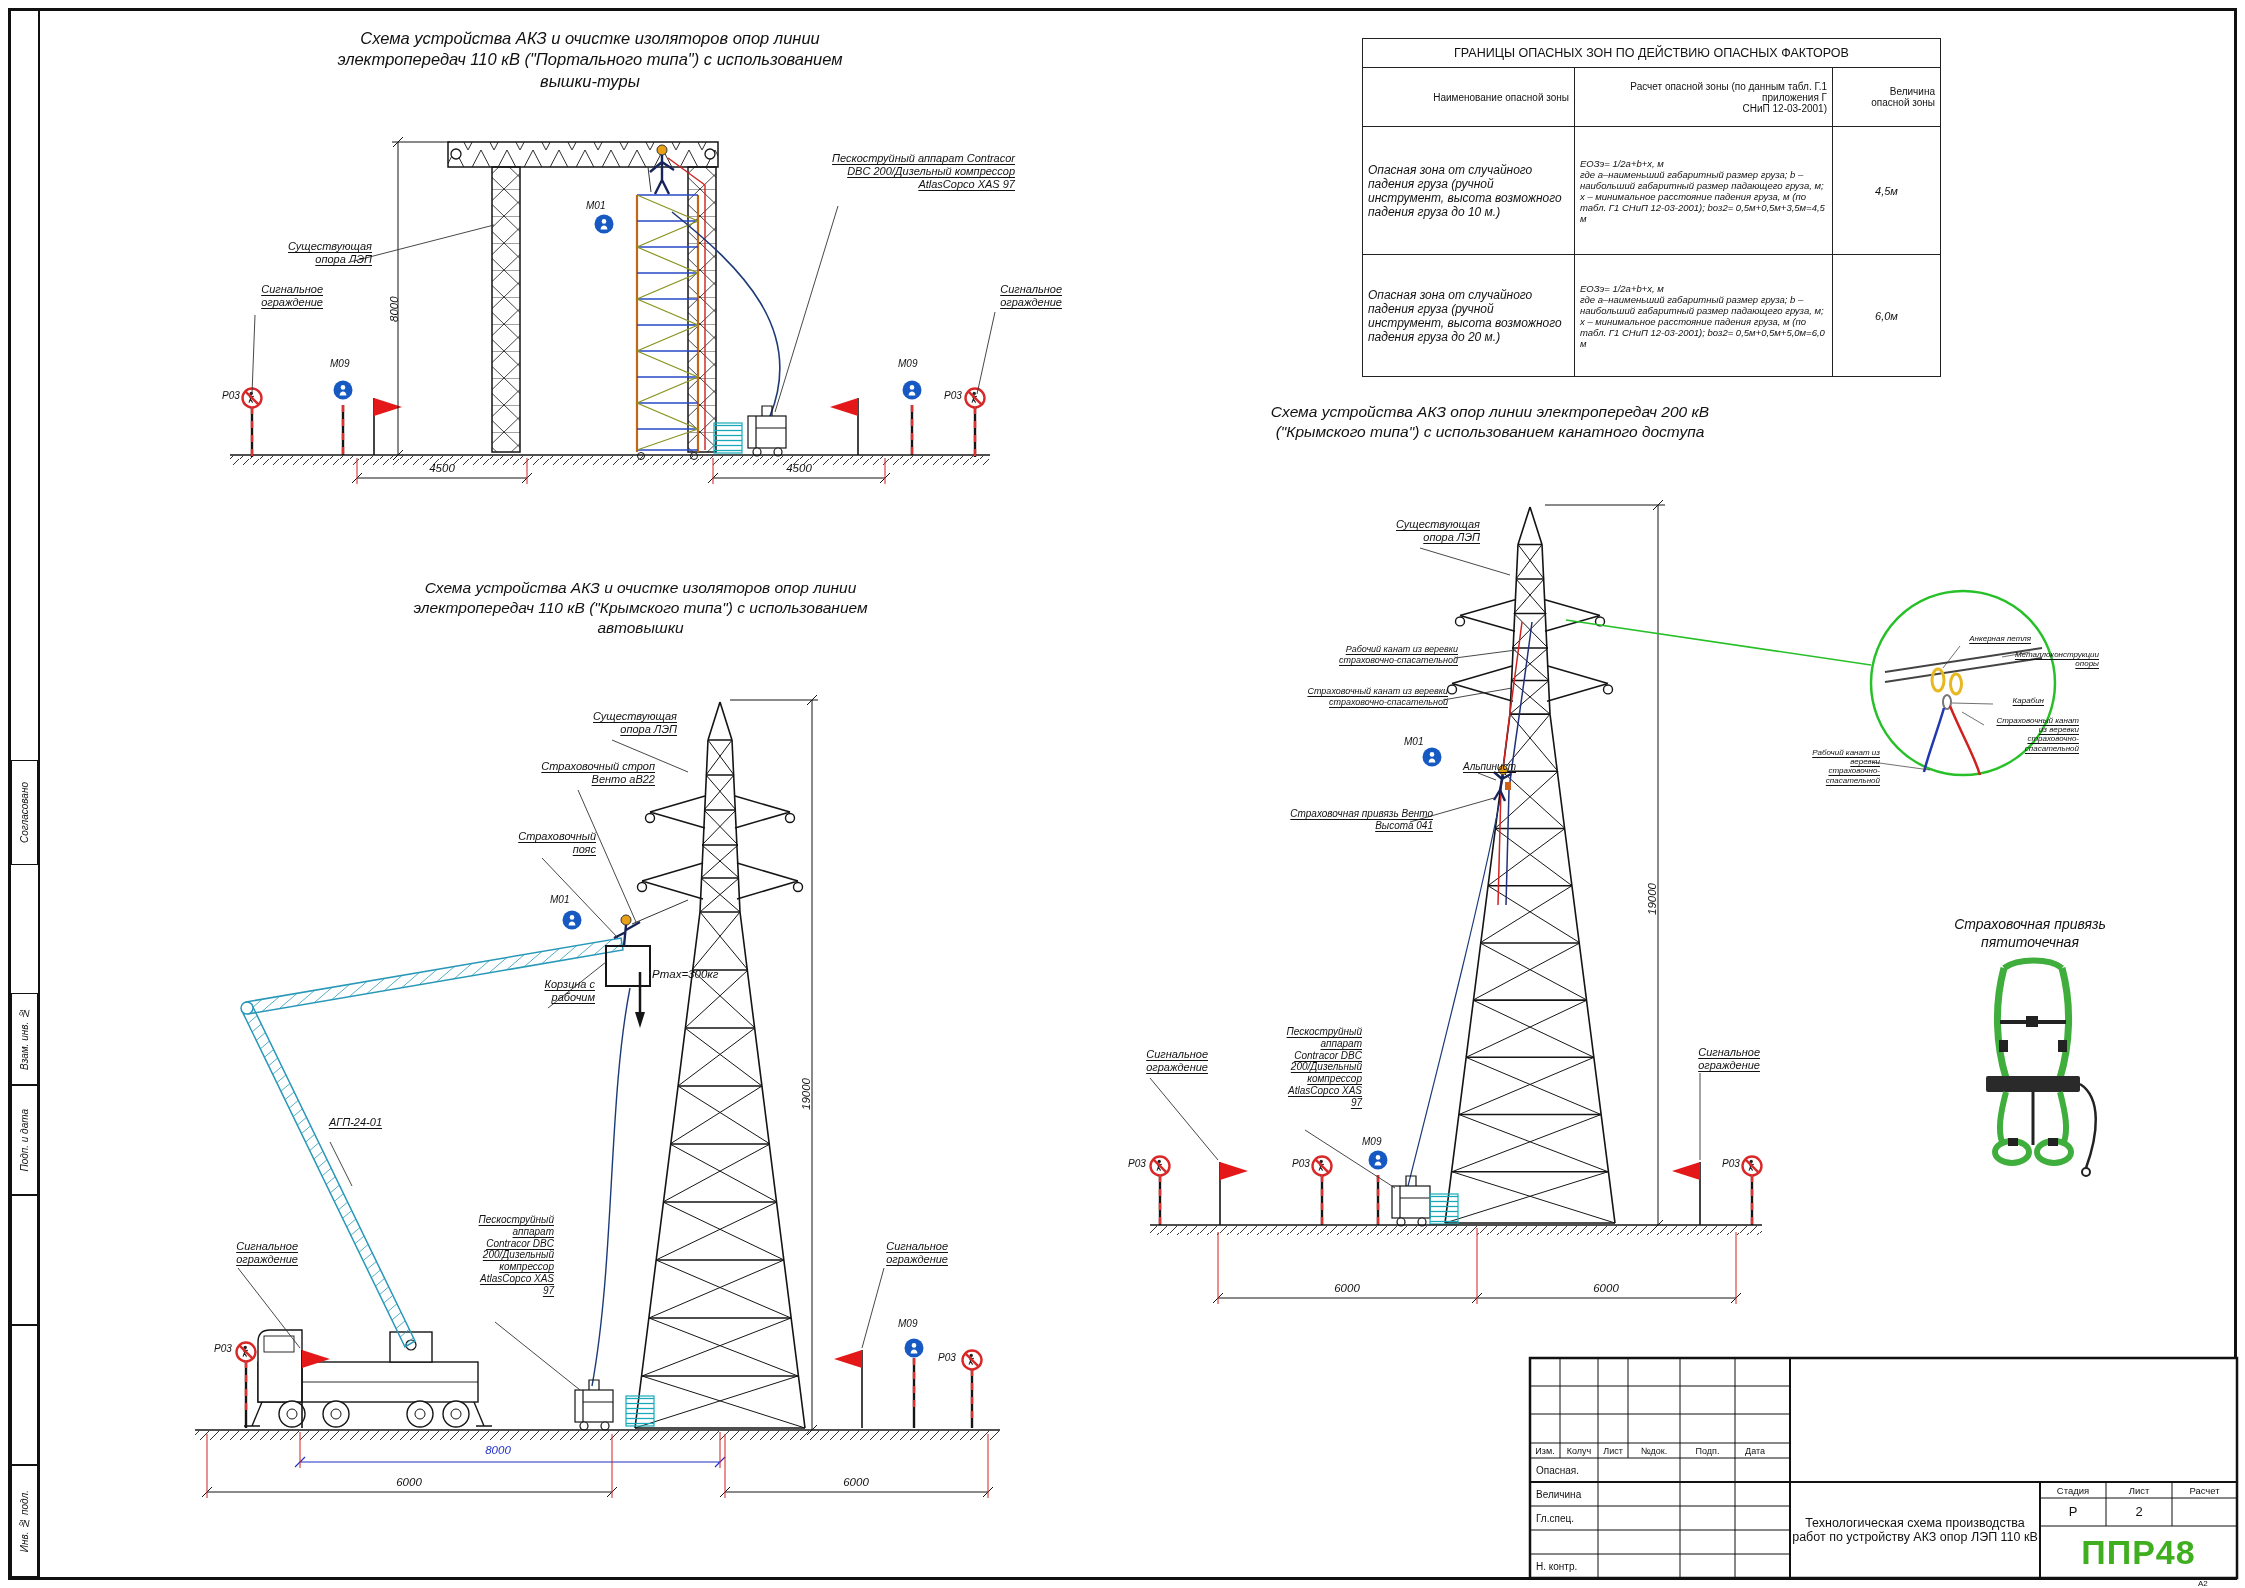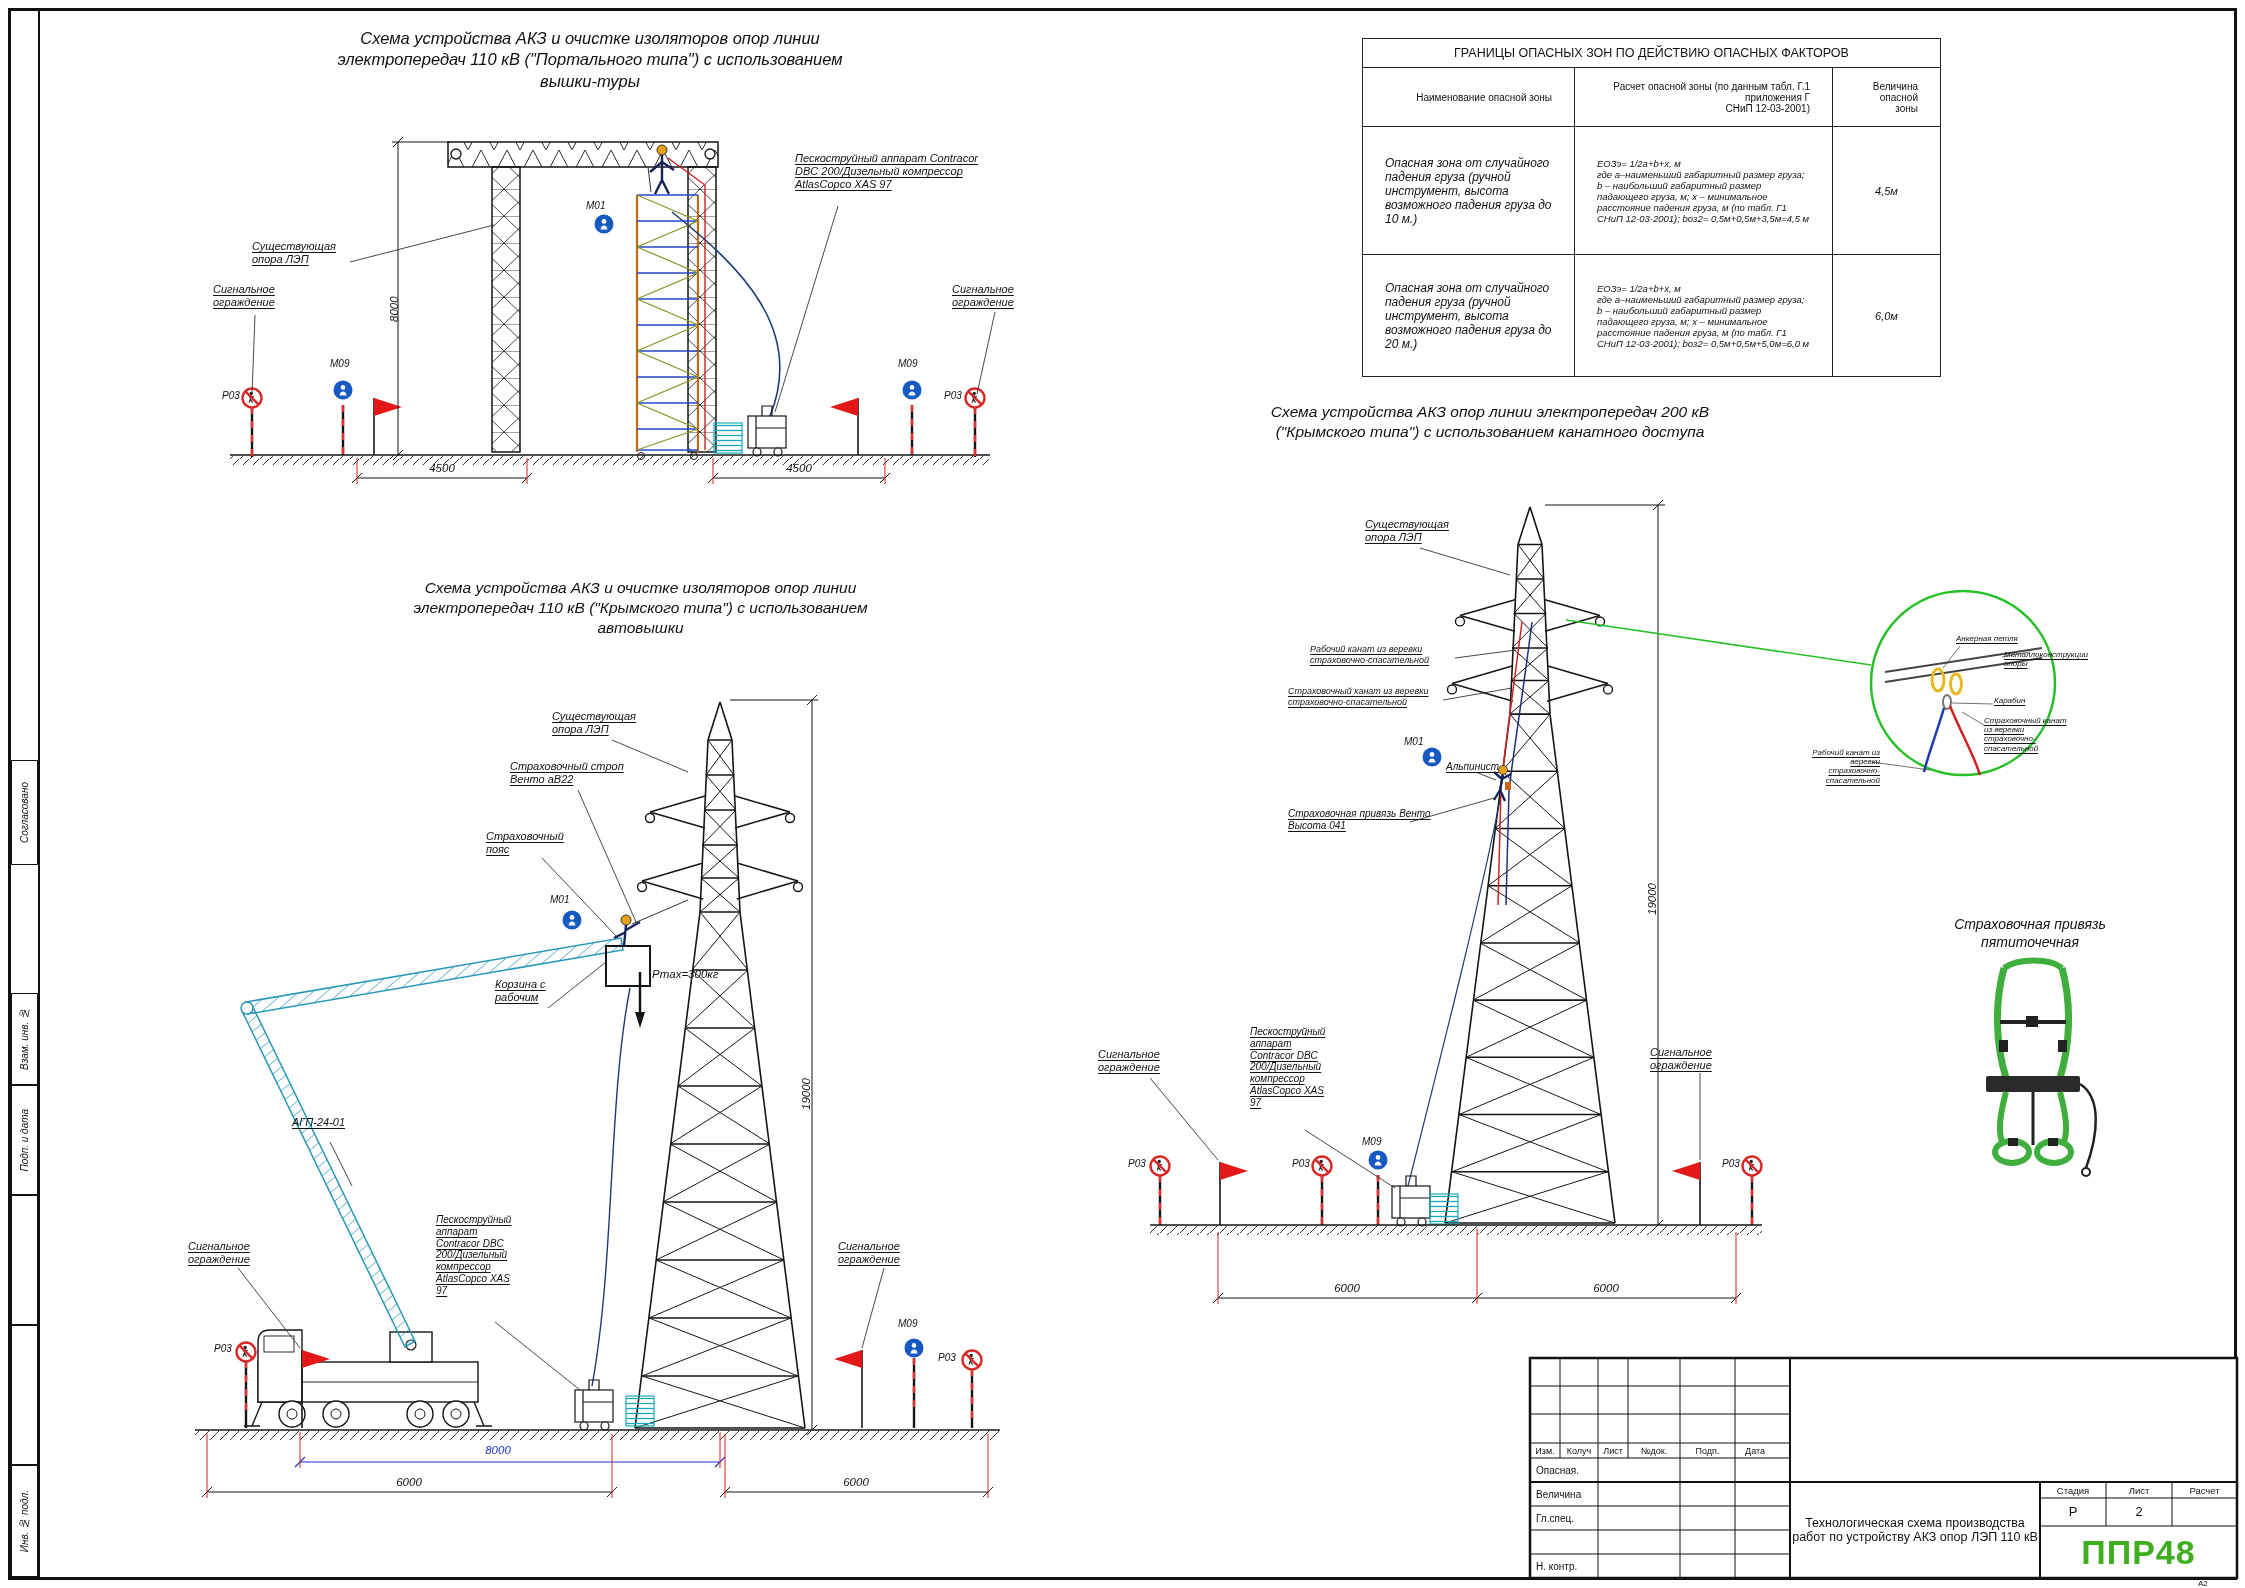--- a/index.html
+++ b/index.html
@@ -5,29 +5,29 @@
   html,body{margin:0;padding:0;background:#fff;}
   #page{position:relative;width:2245px;height:1588px;background:#fff;overflow:hidden;
         font-family:"Liberation Sans",sans-serif;color:#111;}
   #frame{position:absolute;left:8px;top:8px;width:2229px;height:1572px;border:3px solid #111;box-sizing:border-box;}
   #leftline{position:absolute;left:38px;top:11px;width:1.5px;height:1566px;background:#111;}
   .sidecell{position:absolute;left:11px;width:27px;border:1.5px solid #111;box-sizing:border-box;
             display:flex;align-items:center;justify-content:center;background:#fff;}
   .sidecell span{writing-mode:vertical-rl;transform:rotate(180deg);font-size:10px;font-style:italic;white-space:nowrap;}
   svg#art{position:absolute;left:0;top:0;}
   .lbl{position:absolute;font-style:italic;font-size:11px;line-height:1.18;white-space:pre-line;}
-  .u{text-decoration:underline;text-underline-offset:2px;}
+  .u{text-decoration:underline;text-underline-offset:2px;text-align:right;}
   .tiny{font-size:8px;line-height:1.15;}
   .ttl{position:absolute;font-style:italic;font-size:16.5px;font-weight:normal;line-height:1.3;
        text-align:center;white-space:pre-line;}
   .sgn{position:absolute;font-style:italic;font-size:10px;}
   .dim{position:absolute;font-style:italic;font-size:11.5px;text-align:center;}
   .dimv{transform:rotate(-90deg);transform-origin:0 0;white-space:nowrap;}
   #dtable{position:absolute;left:1362px;top:38px;width:578px;border-collapse:collapse;background:#fff;table-layout:fixed;}
-  #dtable th,#dtable td{border:1.2px solid #222;padding:2px 22px;vertical-align:middle;}
+  #dtable th,#dtable td{border:1.2px solid #222;padding:2px 5px;vertical-align:middle;}
   #dtable .ttitle{font-size:12.5px;font-weight:normal;height:24px;text-align:center;}
   #dtable tr.h th{font-size:10px;font-weight:normal;white-space:pre-line;height:54px;text-align:right;}
   #dtable td.nm{font-size:12px;font-style:italic;}
   #dtable td.calc{font-size:9.5px;font-style:italic;}
   #dtable td.val{font-size:11px;font-style:italic;text-align:center;}
   .st{position:absolute;font-size:9px;text-align:center;line-height:15px;}
   .srow{position:absolute;font-size:10px;line-height:24px;padding-left:3px;}
   .scen{position:absolute;display:flex;align-items:center;justify-content:center;text-align:center;white-space:pre-line;}
 </style>
 </head>

